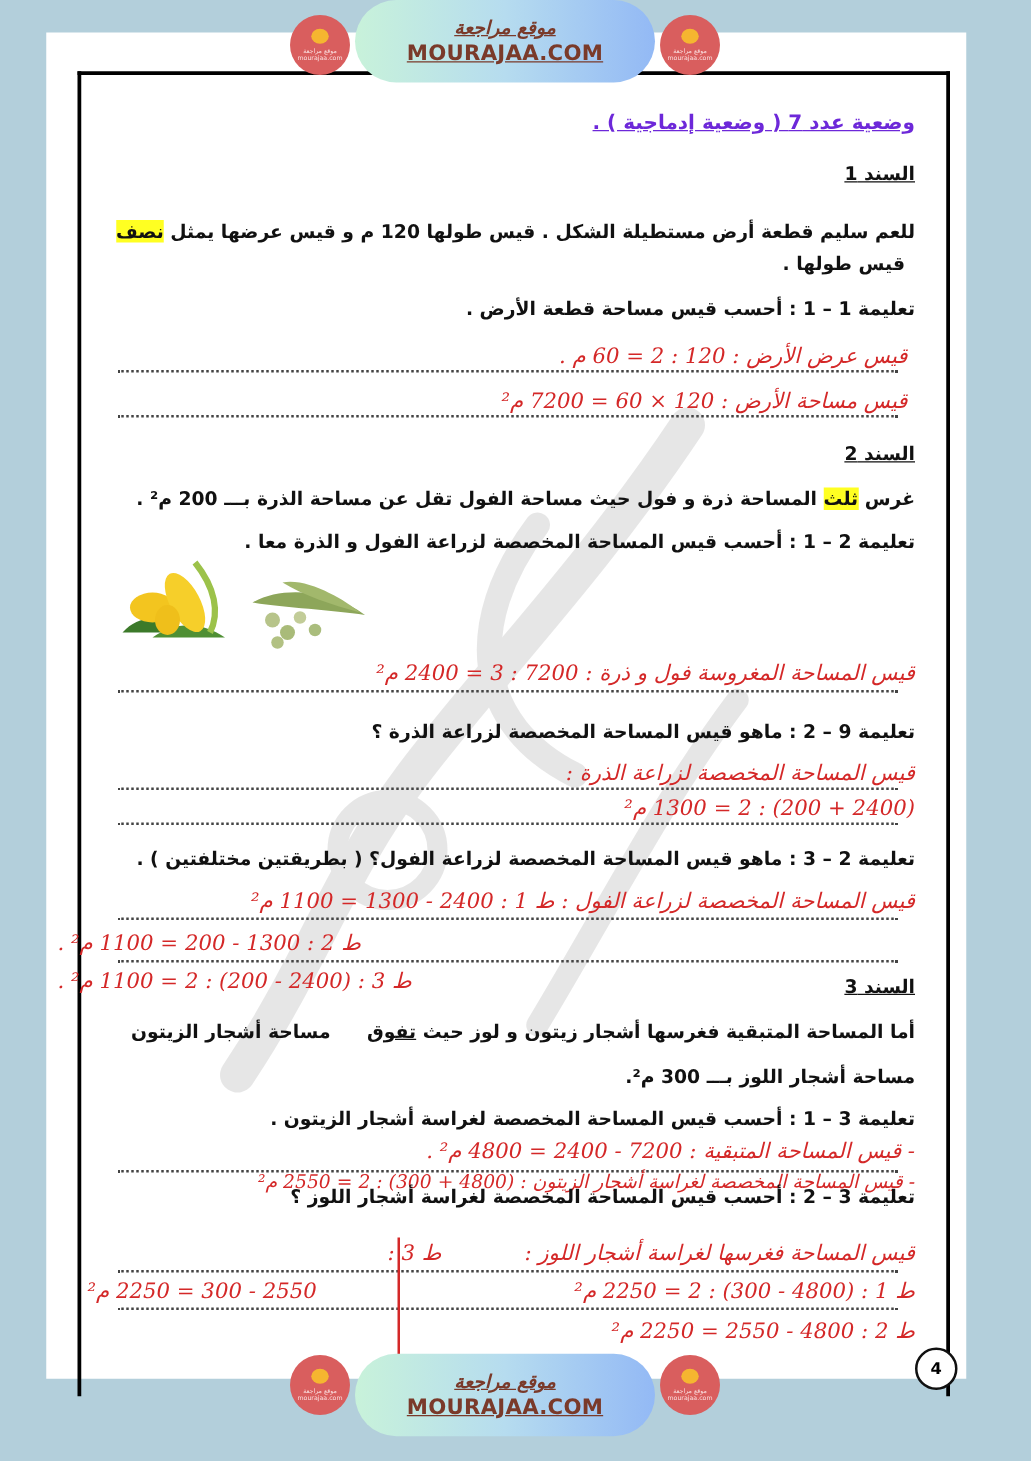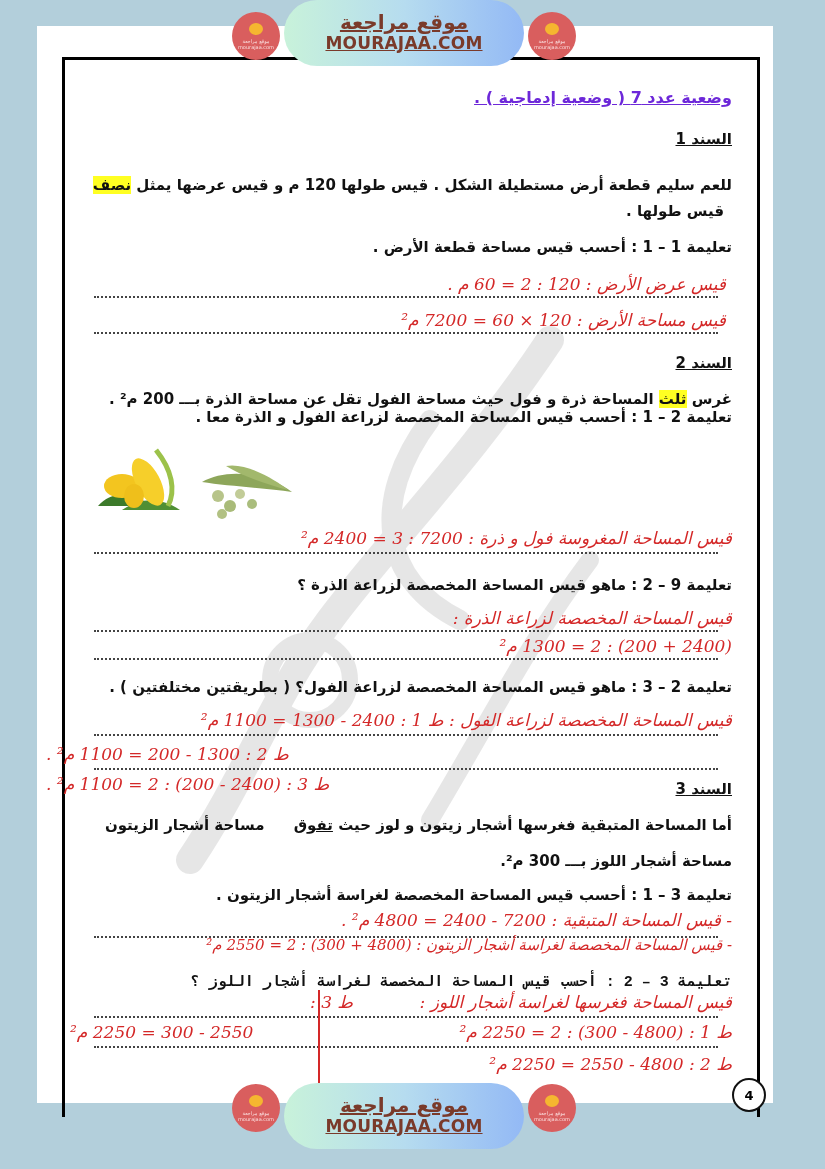--- a/index.html
+++ b/index.html
@@ -5,21 +5,21 @@
   html,body{margin:0;padding:0;}
   body{width:825px;height:1169px;background:#b3cfdb;position:relative;overflow:hidden;font-family:"DejaVu Sans",sans-serif;}
   .paper{position:absolute;left:37px;top:26px;width:736px;height:1077px;background:#fff;}
   .frame{position:absolute;left:62px;top:57px;width:698px;height:1060px;border-left:3px solid #000;border-right:3px solid #000;border-top:3px solid #000;box-sizing:border-box;}
   .banner{position:absolute;left:0;width:825px;height:70px;}
   .banner.top{top:0;}
   .banner.bottom{top:1083px;}
   .pill{position:absolute;left:284px;width:240px;height:66px;border-radius:33px;background:linear-gradient(90deg,#c8f2da 0%,#b6dcef 50%,#93b9f5 100%);display:flex;flex-direction:column;align-items:center;justify-content:center;}
   .banner.top .pill{top:0;}
   .banner.bottom .pill{top:0;}
-  .pill-ar{font-family:"DejaVu Sans",sans-serif;font-weight:bold;font-size:20px;color:#7a3a2a;text-decoration:underline;direction:rtl;line-height:20px;}
+  .pill-ar{font-family:"DejaVu Sans",sans-serif;font-weight:bold;font-size:15px;color:#7a3a2a;text-decoration:underline;direction:rtl;line-height:20px;font-style:italic;}
   .pill-en{font-family:"DejaVu Sans",sans-serif;font-weight:bold;font-size:17px;color:#7a3a2a;text-decoration:underline;line-height:22px;letter-spacing:0.2px;}
   .badge{position:absolute;width:48px;height:48px;border-radius:50%;background:#d95e5e;display:flex;flex-direction:column;align-items:center;justify-content:center;}
   .badge .bicon{width:14px;height:12px;border-radius:50%;background:#f5b630;margin-bottom:3px;}
   .badge .btxt{font-size:5px;color:#fbe0e0;line-height:6px;text-align:center;}
   .banner.top .badge.l{left:232px;top:12px;}
   .banner.top .badge.r{left:528px;top:12px;}
   .banner.bottom .badge.l{left:232px;top:1px;}
   .banner.bottom .badge.r{left:528px;top:1px;}
 
   .content{position:absolute;left:80px;top:84px;width:652px;direction:rtl;text-align:right;color:#111;font-family:"DejaVu Sans",sans-serif;}
@@ -75,21 +75,21 @@
   <div class="line" style="top:154px;">تعليمة 1 – 1 : أحسب قيس مساحة قطعة الأرض .</div>
   <div class="dots" style="top:212px;"></div>
   <div class="hw" style="top:190px;right:6px;text-align:center;">قيس عرض الأرض : 120 : 2 = 60 م .</div>
   <div class="dots" style="top:248px;"></div>
   <div class="hw" style="top:226px;right:6px;">قيس مساحة الأرض : 120 × 60 = 7200 م²</div>
 
   <div class="line sanad" style="top:270px;">السند 2</div>
   <div class="line" style="top:306px;">
     <span>غرس </span><span class="hl">ثلث</span><span> المساحة ذرة و فول حيث مساحة الفول تقل عن مساحة الذرة بـــ 200 م² .</span>
   </div>
-  <div class="line" style="top:324px;">تعليمة 2 – 1 : أحسب قيس المساحة المخصصة لزراعة الفول و الذرة معا .</div>
+  <div class="line" style="top:340px;">تعليمة 2 – 1 : أحسب قيس المساحة المخصصة لزراعة الفول و الذرة معا .</div>
   <div class="dots" style="top:468px;"></div>
   <div class="hw" style="top:444px;right:0;">قيس المساحة المغروسة فول و ذرة : 7200 : 3 = 2400 م²</div>
 
   <div class="line" style="top:492px;">تعليمة 9 – 2 : ماهو قيس المساحة المخصصة لزراعة الذرة ؟</div>
   <div class="dots" style="top:546px;"></div>
   <div class="hw" style="top:524px;right:0;">قيس المساحة المخصصة لزراعة الذرة :</div>
   <div class="dots" style="top:574px;"></div>
   <div class="hw" style="top:552px;right:0;">(2400 + 200) : 2 = 1300 م²</div>
 
   <div class="line" style="top:594px;">تعليمة 2 – 3 : ماهو قيس المساحة المخصصة لزراعة الفول؟ ( بطريقتين مختلفتين ) .</div>
@@ -102,21 +102,21 @@
   <div class="line sanad" style="top:696px;">السند 3</div>
   <div class="line" style="top:732px;">
     <span>أما المساحة المتبقية فغرسها أشجار زيتون و لوز حيث </span><span class="ul">تفوق</span><span> مساحة أشجار الزيتون</span>
   </div>
   <div class="line" style="top:768px;">مساحة أشجار اللوز بـــ 300 م².</div>
   <div class="line" style="top:802px;">تعليمة 3 – 1 : أحسب قيس المساحة المخصصة لغراسة أشجار الزيتون .</div>
   <div class="hw" style="top:826px;right:0;">- قيس المساحة المتبقية : 7200 - 2400 = 4800 م² .</div>
   <div class="dots" style="top:852px;"></div>
   <div class="hw" style="top:852px;left:-44px;right:0;font-size:15px;">- قيس المساحة المخصصة لغراسة أشجار الزيتون : (4800 + 300) : 2 = 2550 م²</div>
 
-  <div class="line" style="top:888px;font-family:Liberation Mono, monospace;">تعليمة 3 – 2 : أحسب قيس المساحة المخصصة لغراسة أشجار اللوز ؟</div>
+  <div class="line" style="top:864px;">تعليمة 3 – 2 : أحسب قيس المساحة المخصصة لغراسة أشجار اللوز ؟</div>
   <div class="dots" style="top:932px;"></div>
   <div class="hw" style="top:908px;right:0;">قيس المساحة فغرسها لغراسة أشجار اللوز :</div>
   <div class="hw" style="top:908px;left:230px;">ط 3 :</div>
   <div class="dots" style="top:962px;"></div>
   <div class="hw" style="top:938px;right:0;">ط 1 : (4800 - 300) : 2 = 2250 م²</div>
   <div class="hw" style="top:938px;left:-10px;">2550 - 300 = 2250 م²</div>
   <div class="hw" style="top:970px;right:0;">ط 2 : 4800 - 2550 = 2250 م²</div>
   <div class="vbar" style="left:238px;top:906px;height:100px;"></div>
 </div>
 

